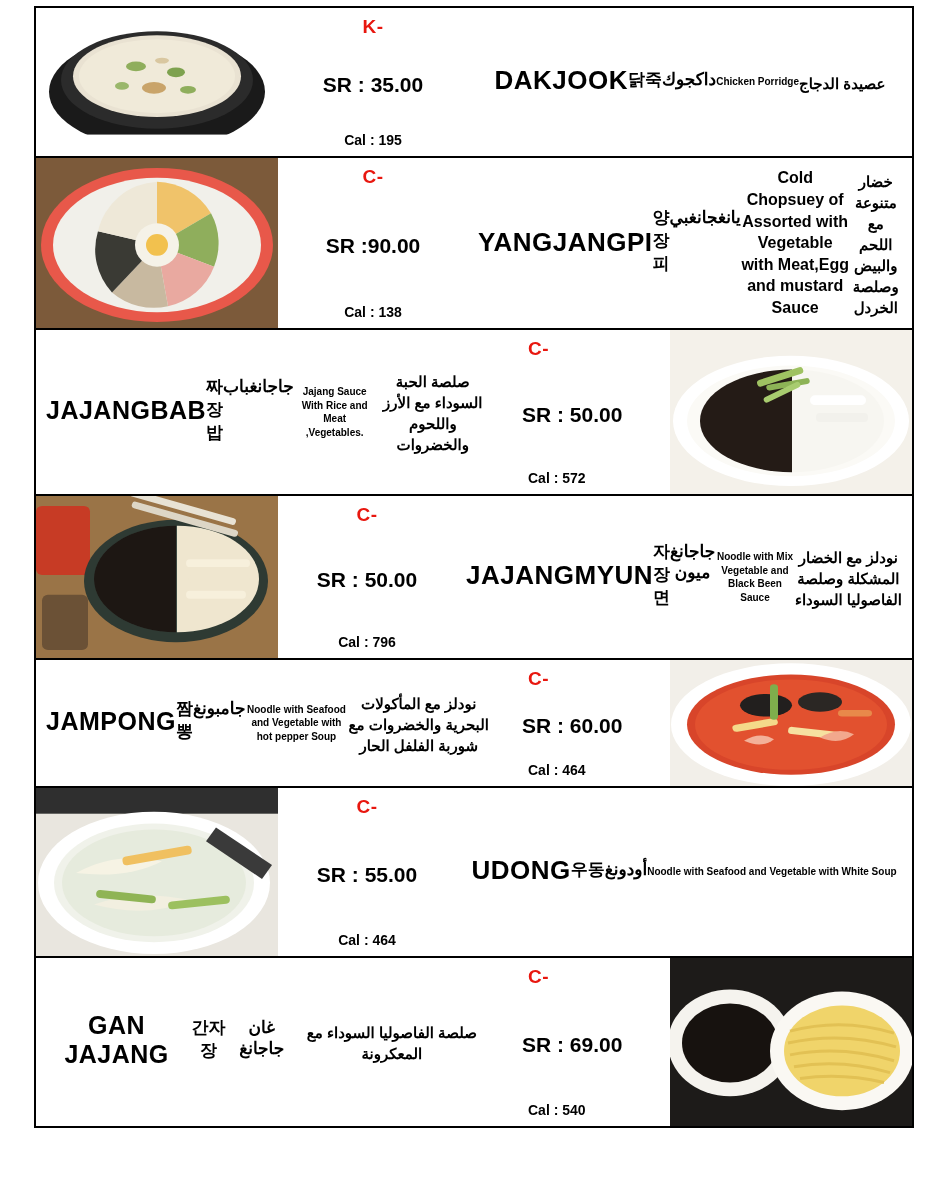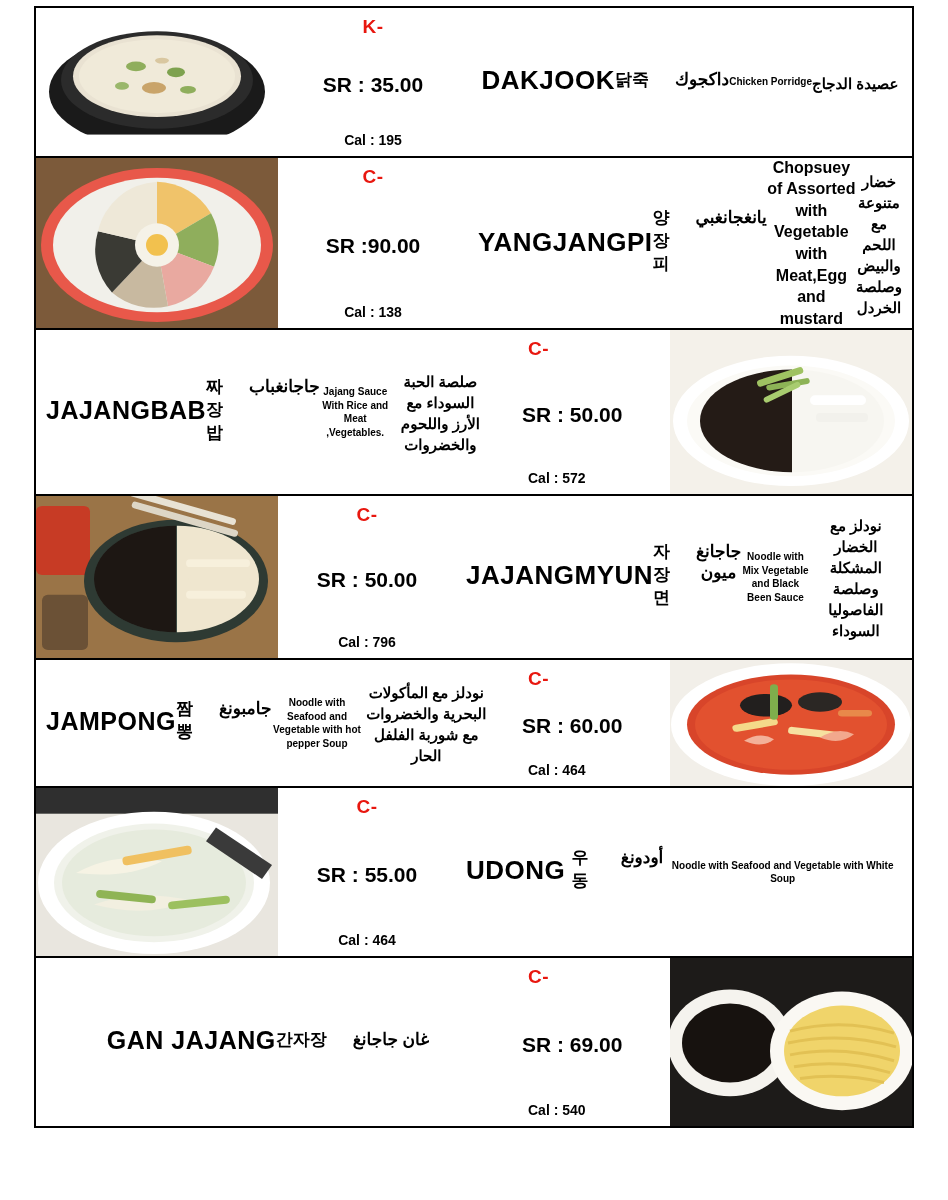--- a/index.html
+++ b/index.html
@@ -85,21 +85,20 @@
     font-weight: bold;
     font-size: 25px;
     letter-spacing: .5px;
     margin-bottom: 4px;
   }
   .native-line {
     font-weight: bold;
     font-size: 17px;
     margin-bottom: 6px;
     display: flex;
-    gap: 26px;
     justify-content: center;
     align-items: baseline;
   }
   .desc-en {
     font-weight: bold;
     font-size: 10px;
     line-height: 1.35;
   }
   .desc-ar {
     font-weight: bold;
@@ -333,20 +332,21 @@
     </div>
   </div>
 
   <div class="row r7">
     <div class="text-col">
       <div class="name">GAN JAJANG</div>
       <div class="native-line">
         <span>간자장</span>
         <span>غان جاجانغ</span>
       </div>
+      <div class="desc-ar">صلصة الفاصوليا السوداء مع المعكرونة</div>
     </div>
     <div class="price-col">
       <div class="code">C-</div>
       <div class="price">SR : 69.00</div>
       <div class="cal">Cal : 540</div>
     </div>
     <div class="photo">
       <svg viewBox="0 0 242 170" preserveAspectRatio="none">
         <rect width="242" height="170" fill="#1d1b19"></rect>
         <ellipse cx="60" cy="86" rx="62" ry="54" fill="#f5f3ee"></ellipse>

